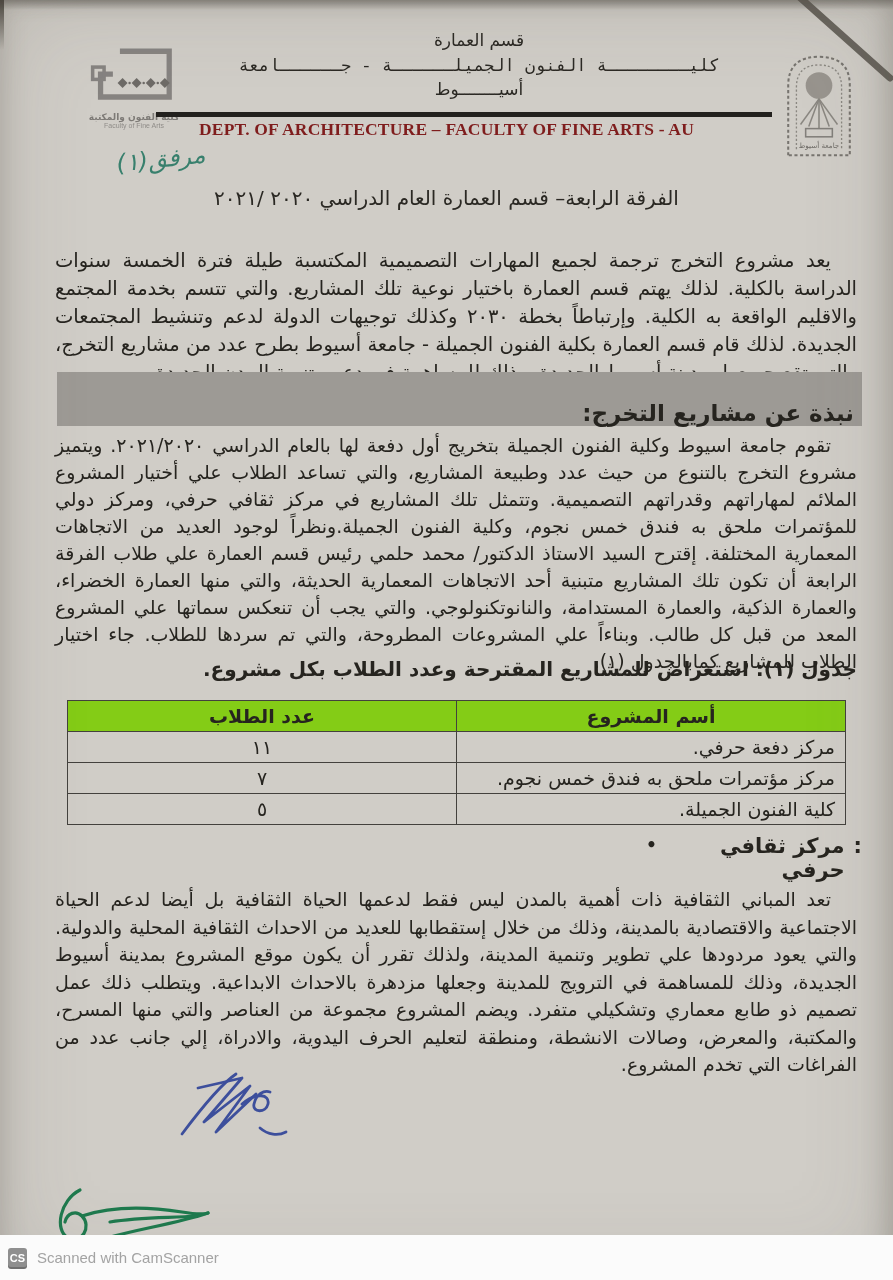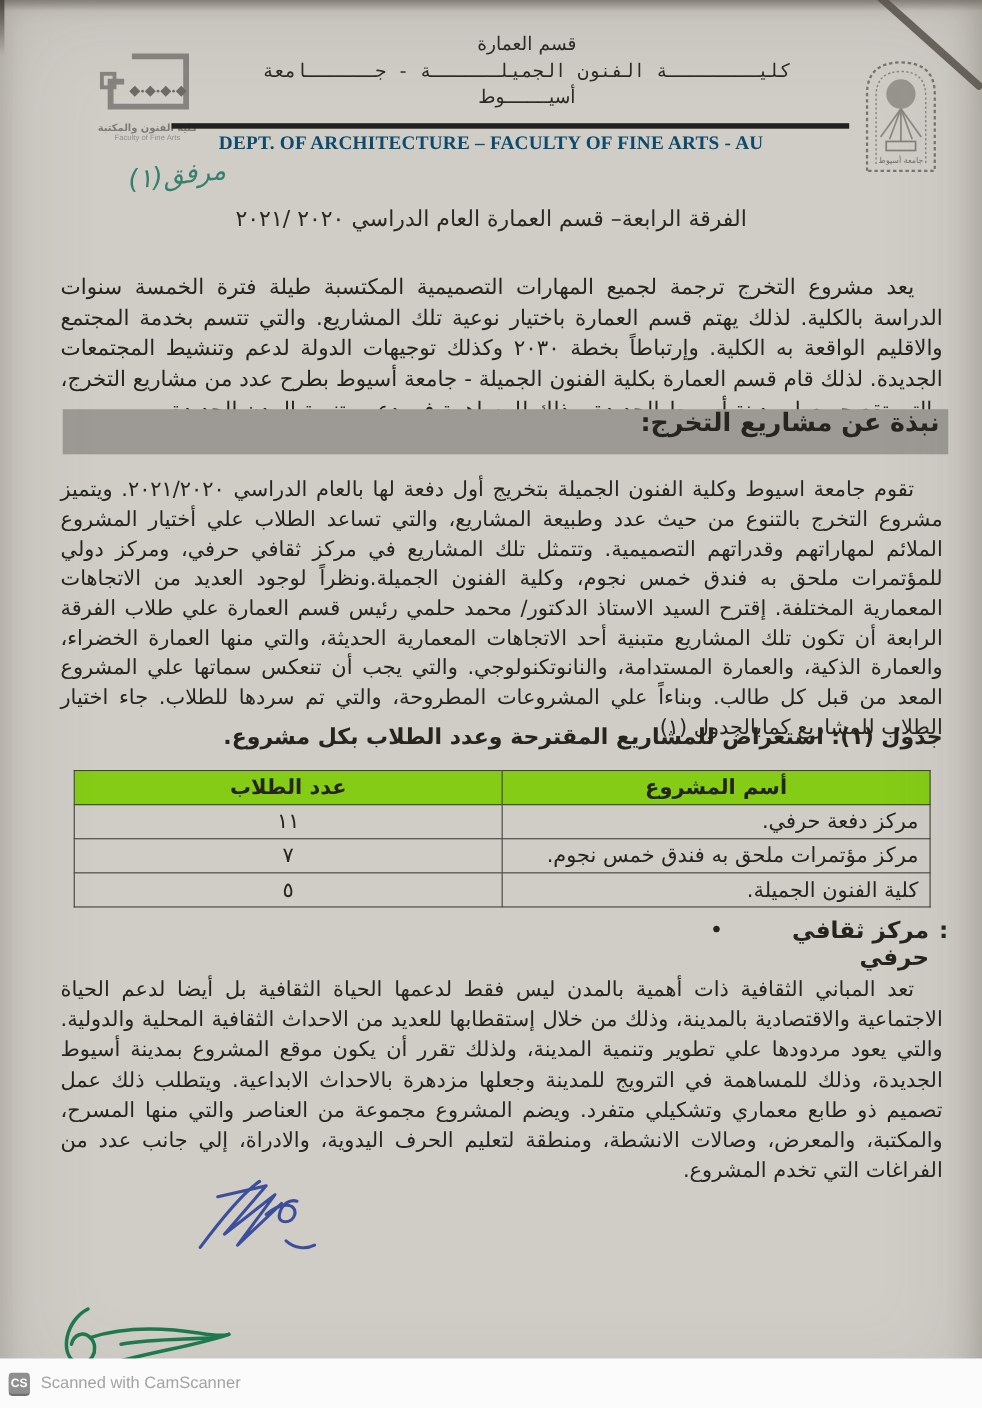--- a/index.html
+++ b/index.html
@@ -19,43 +19,43 @@
   
   .left-logo{position:absolute;left:74px;top:44px;width:120px;text-align:center;}
   .left-logo .cap-ar{font-size:9px;font-weight:bold;color:#7d7a76;margin-top:2px;direction:rtl;}
   .left-logo .cap-en{font-size:7px;color:#908d89;font-family:"Liberation Sans",sans-serif;}
   .center-header{position:absolute;left:195px;right:130px;top:30px;text-align:center;direction:rtl;color:#2b2924;}
   .h-line1{font-size:17px;letter-spacing:4px;}
   .h-line2{font-size:17px;letter-spacing:1px;margin-top:5px;font-family:Liberation Mono, monospace;}
   .h-line3{font-size:17px;letter-spacing:1px;margin-top:3px;}
   .header-rule{position:absolute;left:156px;top:112px;width:616px;height:5px;background:#23211e;}
   .english-line{position:absolute;left:90px;right:90px;top:119px;text-align:center;
-    font-family:"Liberation Serif",serif;font-weight:bold;font-size:17.5px;color:#0c4a6e;letter-spacing:.2px;}
+    font-family:"Liberation Serif",serif;font-weight:bold;font-size:17.5px;color:#7f1d1d;letter-spacing:.2px;}
   .right-emblem{position:absolute;left:780px;top:50px;}
 
   
   .annotation{position:absolute;left:116px;top:141px;width:170px;direction:rtl;text-align:left;
     transform:rotate(-6deg);color:#2c7a66;font-size:24px;font-style:italic;opacity:.92;}
 
   
   .title-band{position:absolute;left:140px;top:139px;width:722px;height:41px;background:#9d9a95;
     display:flex;align-items:center;justify-content:center;}
   .title-band .t{font-size:27px;font-weight:bold;color:#26241f;}
   .subtitle{position:absolute;left:60px;right:60px;top:186px;text-align:center;direction:rtl;
     font-size:20px;color:#2a2823;}
 
   
   .para{position:absolute;left:55px;width:802px;direction:rtl;text-align:justify;
     color:#26241f;}
   .p1{top:227px;font-size:19.5px;line-height:28px;text-indent:26px;}
   .p2{top:413px;font-size:19px;line-height:27px;text-indent:26px;}
   .p3{top:867px;font-size:19px;line-height:27.5px;text-indent:26px;}
 
-  .band2{position:absolute;left:57px;top:372px;width:805px;height:41px;background:#9d9a95;
-    direction:rtl;display:flex;align-items:flex-start;padding:0 8px;box-sizing:border-box;}
+  .band2{position:absolute;left:57px;top:372px;width:805px;height:54px;background:#9d9a95;
+    direction:rtl;display:flex;align-items:flex-end;padding:0 8px;box-sizing:border-box;}
   .band2 .t{font-size:23px;font-weight:bold;color:#26241f;}
 
   .caption{position:absolute;left:55px;top:657px;width:802px;direction:rtl;
     font-size:20px;font-weight:bold;color:#26241f;}
 
   
   .tbl{position:absolute;left:67px;top:700px;width:779px;border-collapse:collapse;direction:rtl;}
   .tbl th,.tbl td{border:1.6px solid #43413d;height:30px;font-size:19px;color:#26241f;padding:0 4px;}
   .tbl th{background:#84cc16;font-weight:bold;text-align:center;width:50%;}
   .tbl td.proj{text-align:right;padding-right:10px;}

